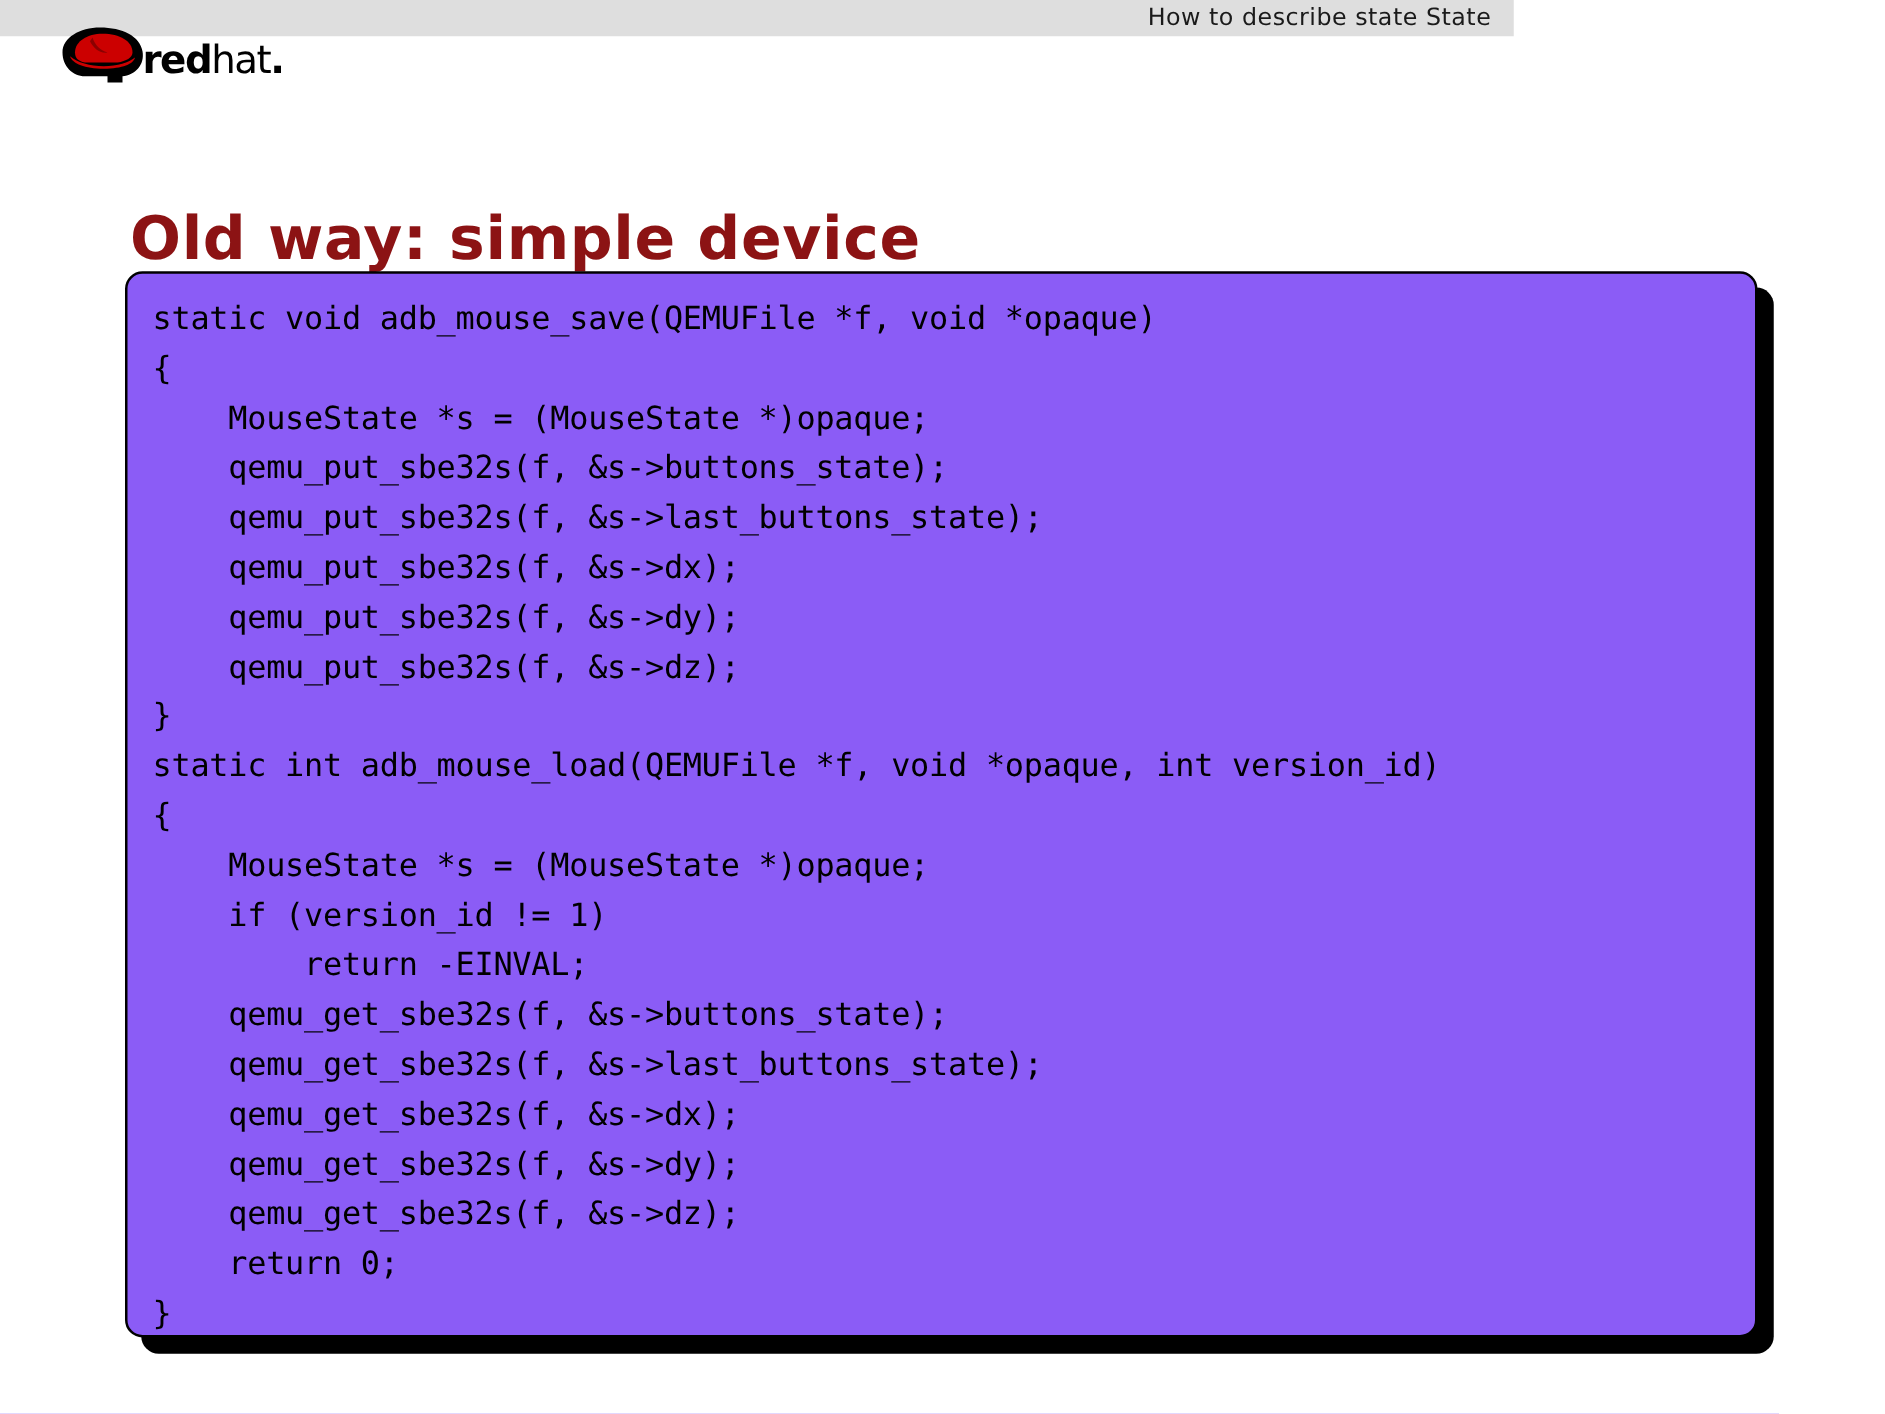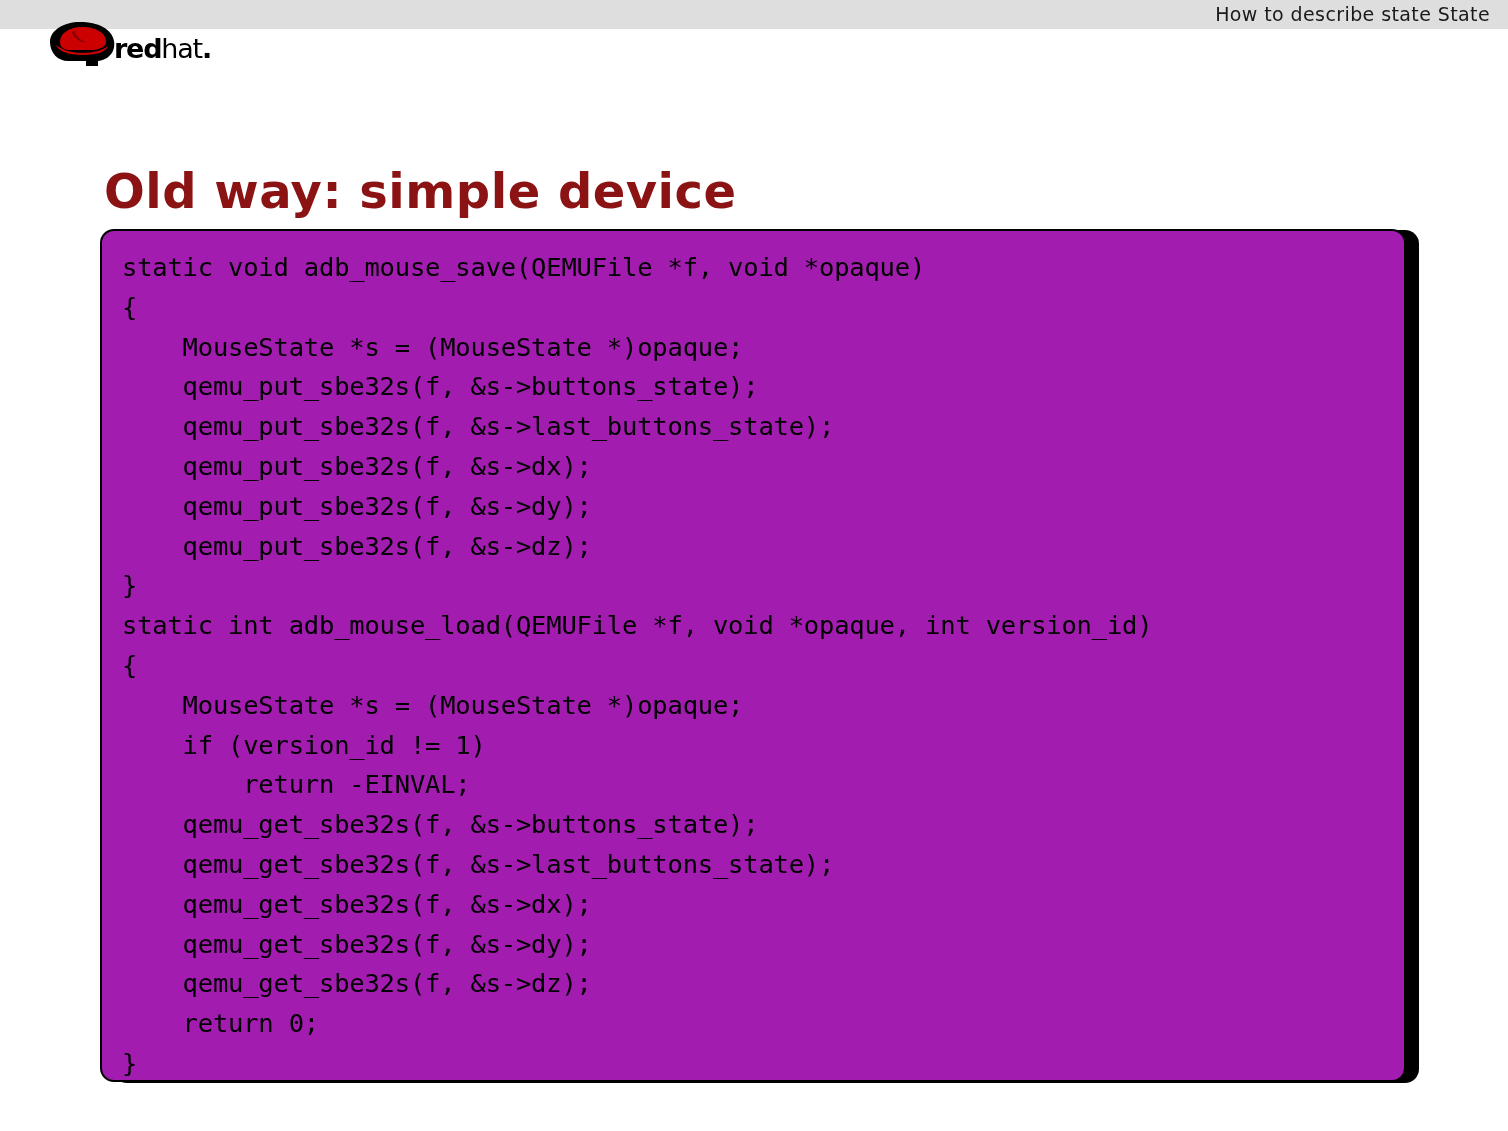--- a/index.html
+++ b/index.html
@@ -13,21 +13,21 @@
     font-family: "DejaVu Sans", sans-serif;
     overflow: hidden;
     position: relative;
   }
 
   
   #header-bar {
     position: absolute;
     left: 0;
     top: 0;
-    width: 1508px;
+    width: 1211px;
     height: 29px;
     background: #dedede;
   }
   #header-title {
     position: absolute;
     right: 18px;
     top: 1px;
     font-family: "DejaVu Sans", sans-serif;
     font-size: 19px;
     line-height: 27px;
@@ -49,21 +49,21 @@
     left: 0;
     top: 0;
     width: 74px;
     height: 50px;
   }
   #logo-wordmark {
     position: absolute;
     left: 68px;
     top: 12px;
     font-family: "DejaVu Sans", sans-serif;
-    font-size: 27px;
+    font-size: 31px;
     line-height: 33px;
     color: #000000;
     letter-spacing: -1.2px;
     white-space: nowrap;
   }
   #logo-wordmark .red {
     font-weight: 700;
   }
   #logo-wordmark .hat {
     font-weight: 400;
@@ -99,25 +99,25 @@
     left: 13px;
     top: 13px;
     width: 1306px;
     height: 853px;
     background: #000000;
     border-radius: 14px;
   }
   #code-box {
     position: absolute;
     left: 0;
-    top: 12px;
+    top: 0;
     width: 1306px;
     height: 853px;
     box-sizing: border-box;
-    background: #a21caf;
+    background: #8b5cf6;
     border: 2px solid #000000;
     border-radius: 14px;
     overflow: hidden;
   }
   #code-listing {
     position: absolute;
     left: 20px;
     top: 17px;
     margin: 0;
     padding: 0;

